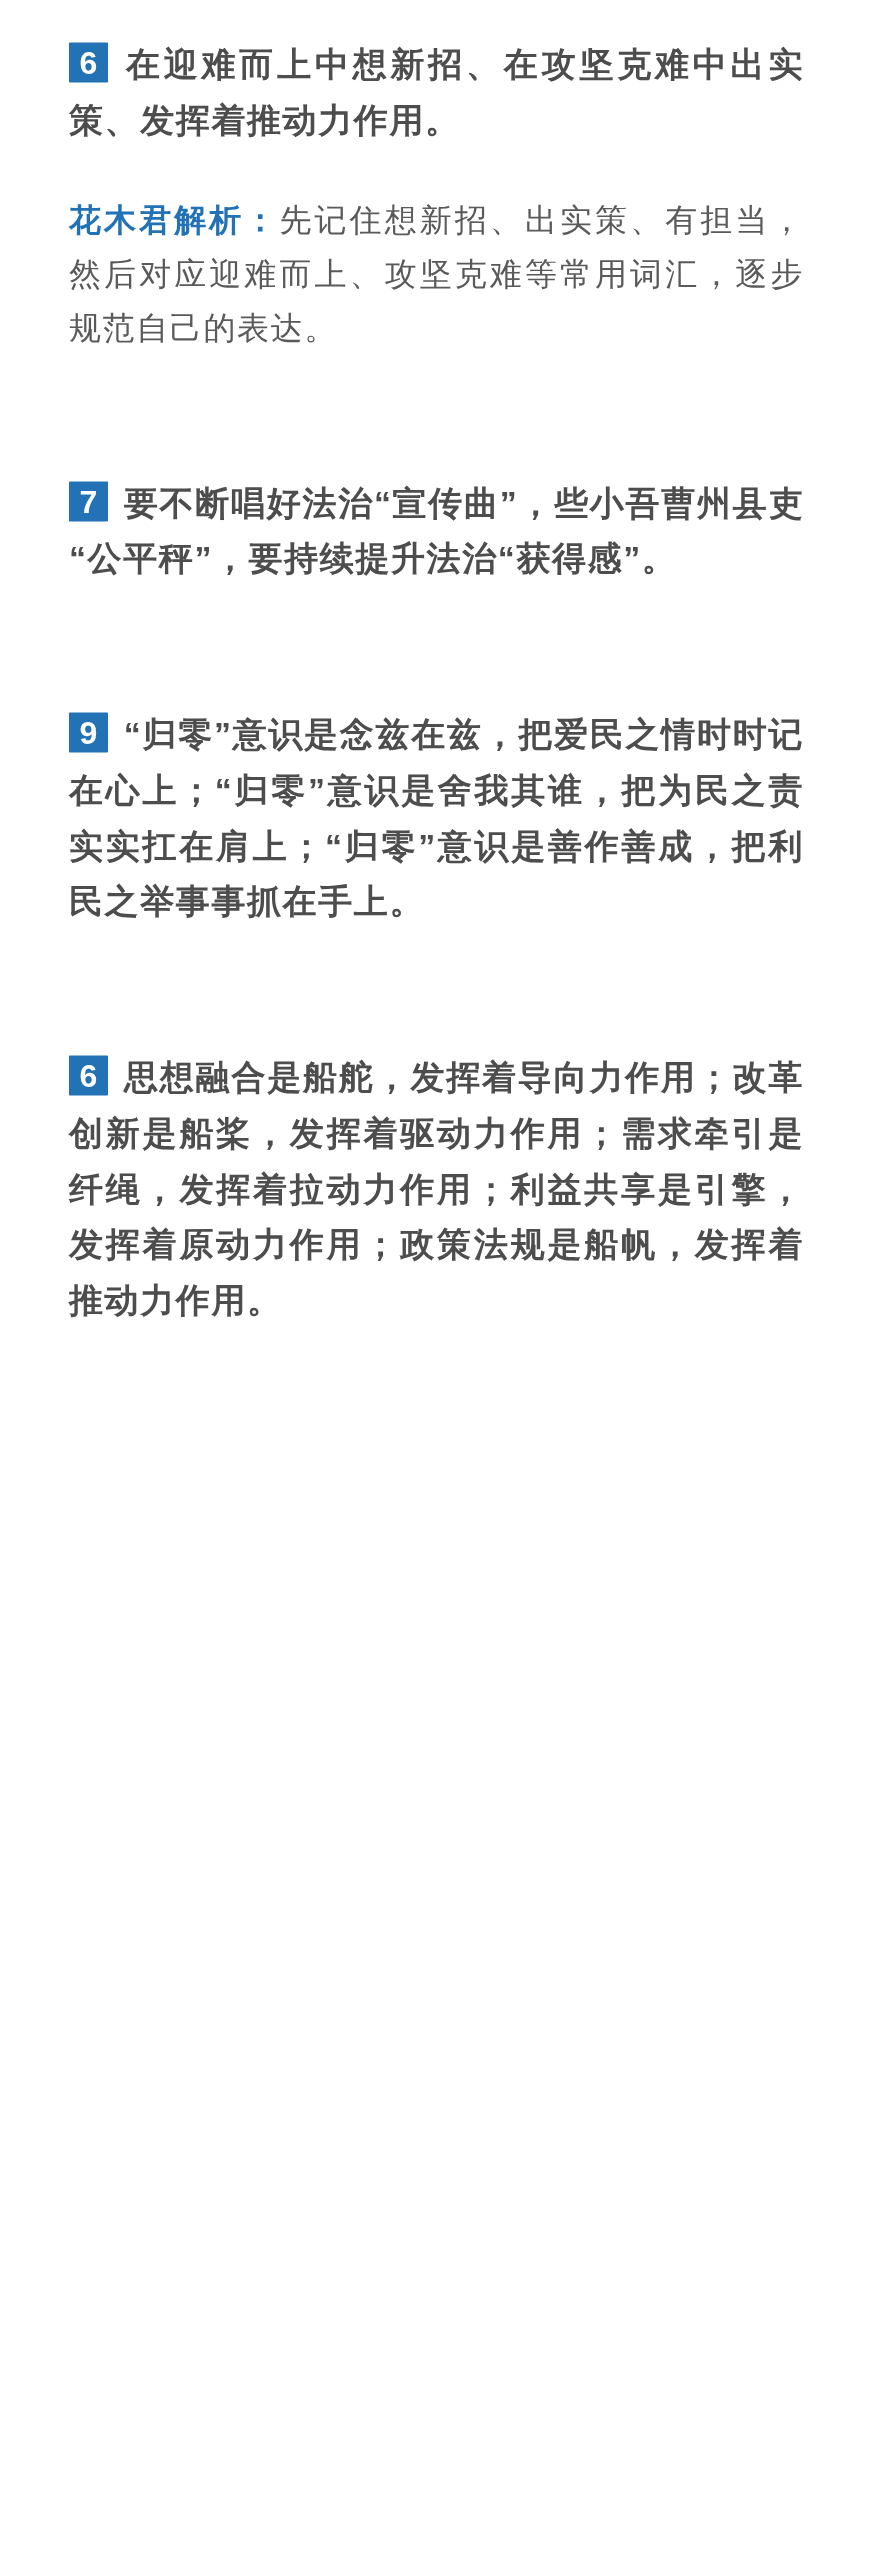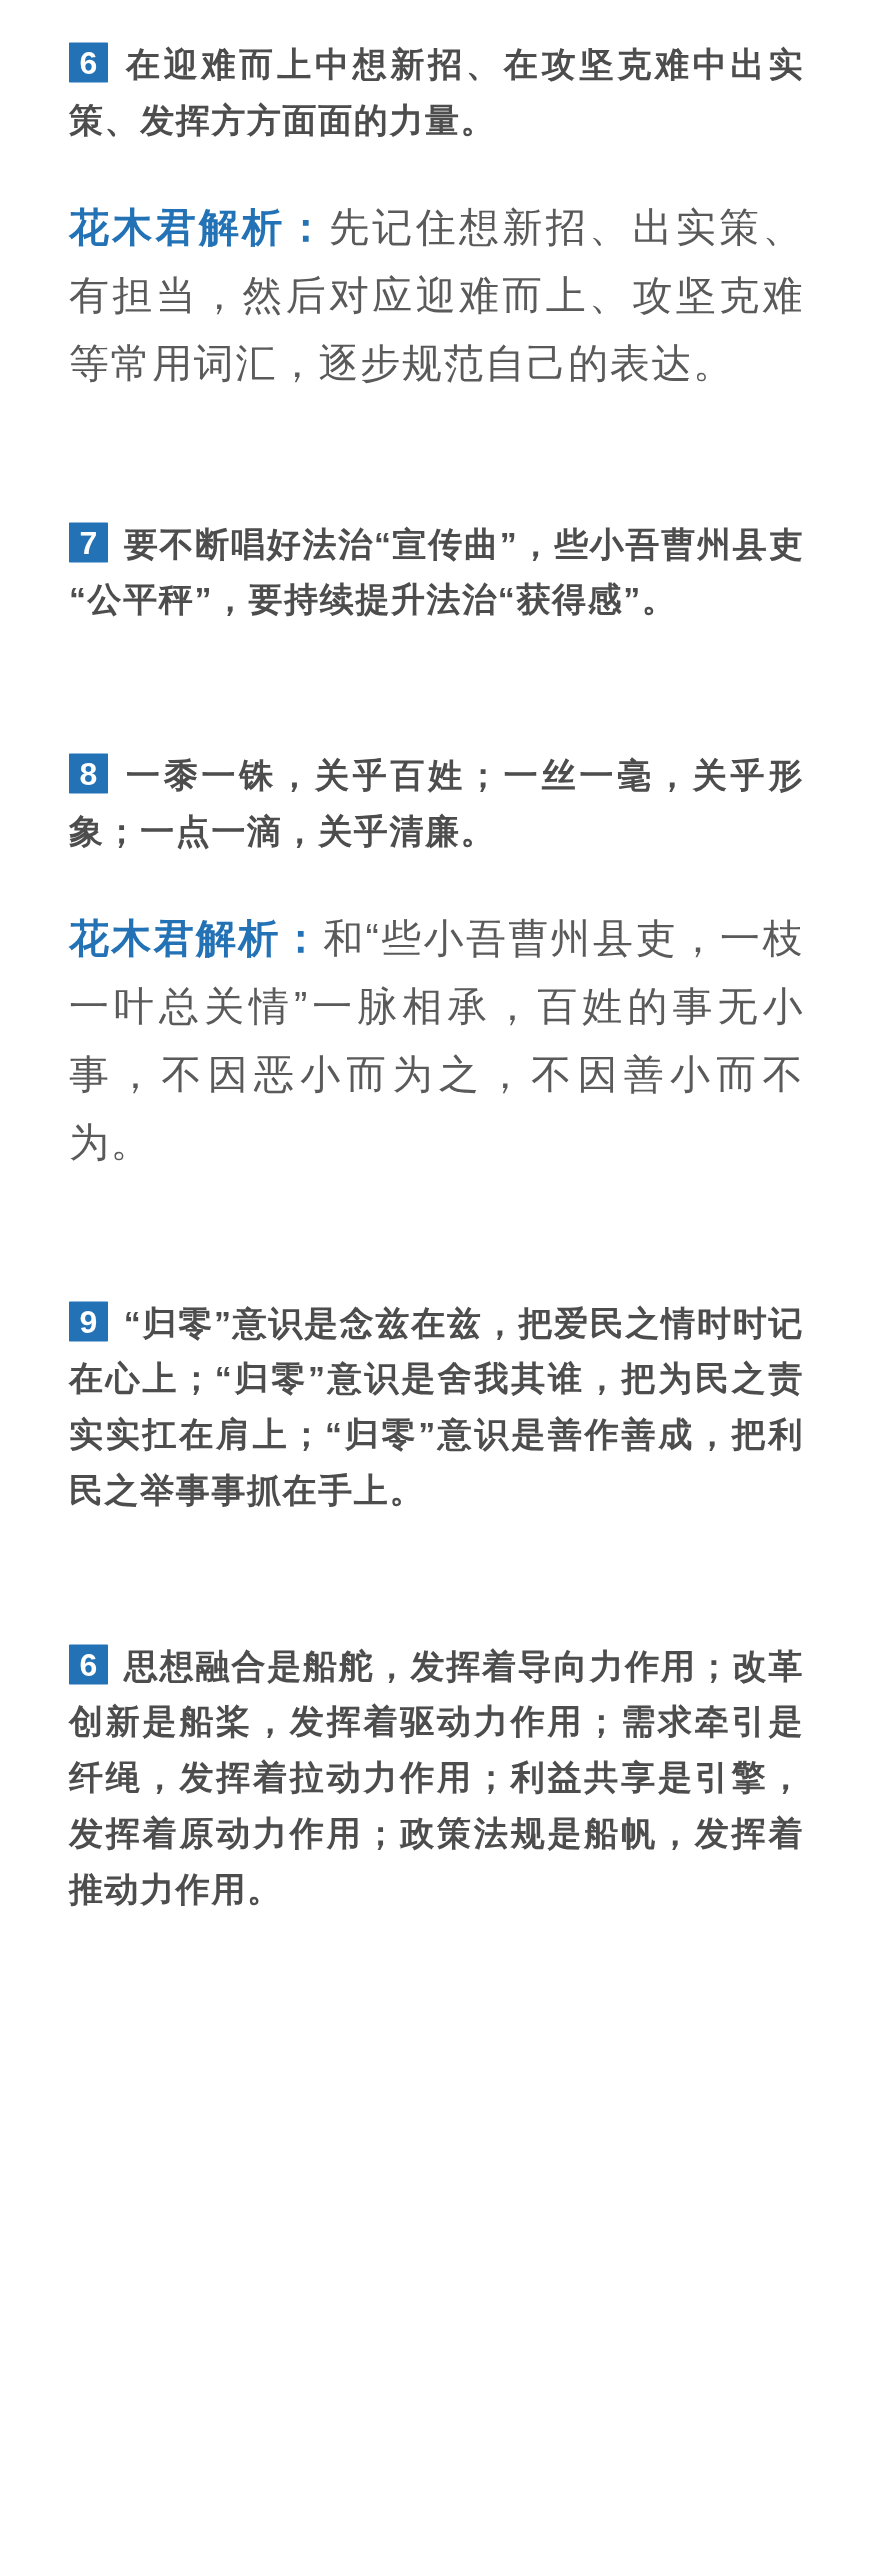--- a/index.html
+++ b/index.html
@@ -29,59 +29,51 @@
     line-height: 40px;
     padding: 0 10.5px;
     margin-right: 16px;
     font-weight: bold;
     letter-spacing: 0;
     transform: translateY(-2.4px);
     border-radius: 0.8px;
   }
   .analysis {
     margin-top: 44px;
-    font-size: 40px;
+    font-size: 32px;
     font-weight: normal;
     color: #5a5a5a;
     line-height: 1.7;
     letter-spacing: 1.6px;
     text-align: justify;
   }
   .analysis-label {
     color: #2272b5;
     font-weight: bold;
   }
 </style>
 </head>
 <body>
 
 <div id="content">
   <section class="item">
     <p class="item-title">
-      <span class="badge">6</span><span class="title-text">在迎难而上中想新招、在攻坚克难中出实策、发挥方方面面的力量。</span>
+      <span class="badge">6</span><span class="title-text">在迎难而上中想新招、在攻坚克难中出实策、发挥着推动力作用。</span>
     </p>
     <p class="analysis">
       <span class="analysis-label">花木君解析：</span><span class="analysis-text">先记住想新招、出实策、有担当，然后对应迎难而上、攻坚克难等常用词汇，逐步规范自己的表达。</span>
     </p>
   </section>
 
   <section class="item">
     <p class="item-title">
       <span class="badge">7</span><span class="title-text">要不断唱好法治“宣传曲”，些小吾曹州县吏“公平秤”，要持续提升法治“获得感”。</span>
     </p>
   </section>
 
-  <section class="item">
-    <p class="item-title">
-      <span class="badge">8</span><span class="title-text">一黍一铢，关乎百姓；一丝一毫，关乎形象；一点一滴，关乎清廉。</span>
-    </p>
-    <p class="analysis">
-      <span class="analysis-label">花木君解析：</span><span class="analysis-text">和“些小吾曹州县吏，一枝一叶总关情”一脉相承，百姓的事无小事，不因恶小而为之，不因善小而不为。</span>
-    </p>
-  </section>
 
   <section class="item">
     <p class="item-title">
       <span class="badge">9</span><span class="title-text">“归零”意识是念兹在兹，把爱民之情时时记在心上；“归零”意识是舍我其谁，把为民之责实实扛在肩上；“归零”意识是善作善成，把利民之举事事抓在手上。</span>
     </p>
   </section>
 
   <section class="item">
     <p class="item-title">
       <span class="badge">6</span><span class="title-text">思想融合是船舵，发挥着导向力作用；改革创新是船桨，发挥着驱动力作用；需求牵引是纤绳，发挥着拉动力作用；利益共享是引擎，发挥着原动力作用；政策法规是船帆，发挥着推动力作用。</span>

